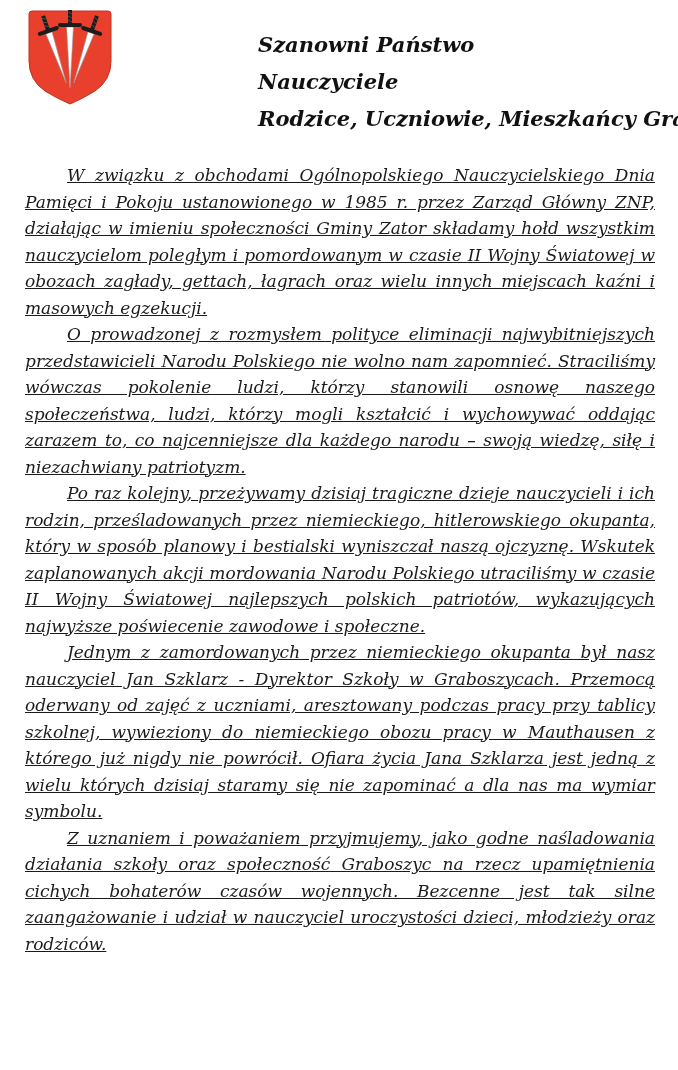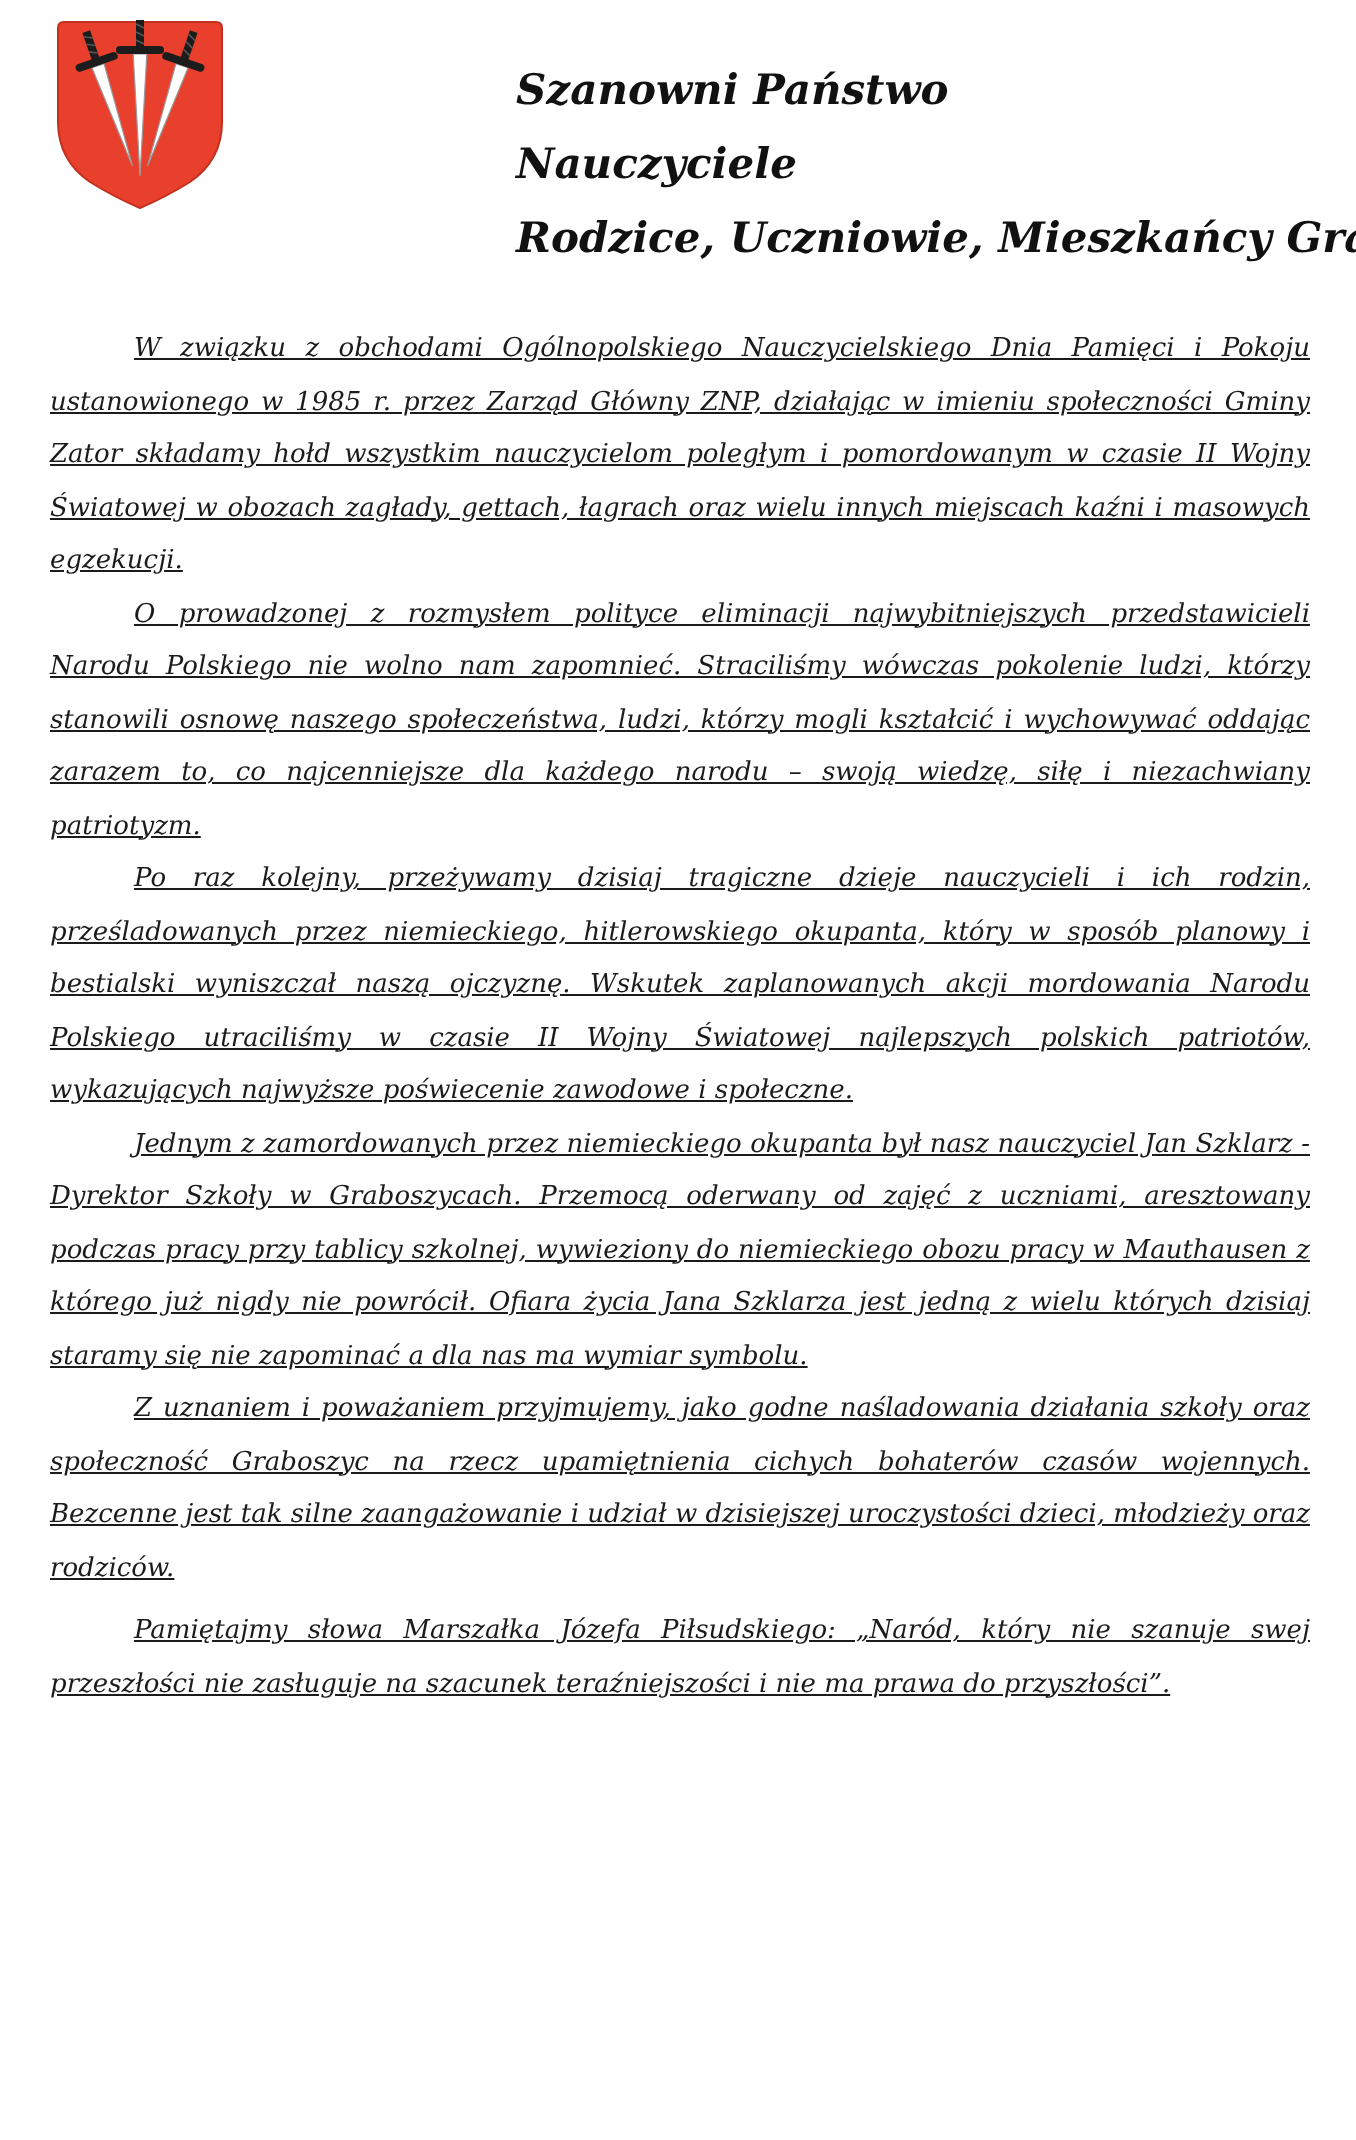--- a/index.html
+++ b/index.html
@@ -38,21 +38,21 @@
     font-size: 21px;
     line-height: 37px;
     color: #111111;
     white-space: nowrap;
   }
   
   .letter-body {
     padding: 10px 23px 0 25px;
     text-align: justify;
     font-style: italic;
-    font-size: 13px;
+    font-size: 17px;
     line-height: 26.5px;
     color: #1b1b1b;
   }
   .letter-body p {
     margin: 0;
     text-indent: 42px;
   }
   .letter-body p.gap-before {
     margin-top: 5px;
   }
@@ -94,18 +94,17 @@
       <div>Nauczyciele</div>
       <div>Rodzice, Uczniowie, Mieszkańcy Graboszyc</div>
     </div>
   </div>
 
   <div class="letter-body">
     <p>W związku z obchodami Ogólnopolskiego Nauczycielskiego Dnia Pamięci i Pokoju ustanowionego w 1985 r. przez Zarząd Główny ZNP, działając w imieniu społeczności Gminy Zator składamy hołd wszystkim nauczycielom poległym i pomordowanym w czasie II Wojny Światowej w obozach zagłady, gettach, łagrach oraz wielu innych miejscach kaźni i masowych egzekucji.</p>
     <p>O prowadzonej z rozmysłem polityce eliminacji najwybitniejszych przedstawicieli Narodu Polskiego nie wolno nam zapomnieć. Straciliśmy wówczas pokolenie ludzi, którzy stanowili osnowę naszego społeczeństwa, ludzi, którzy mogli kształcić i wychowywać oddając zarazem to, co najcenniejsze dla każdego narodu – swoją wiedzę, siłę i niezachwiany patriotyzm.</p>
     <p>Po raz kolejny, przeżywamy dzisiaj tragiczne dzieje nauczycieli i ich rodzin, prześladowanych przez niemieckiego, hitlerowskiego okupanta, który w sposób planowy i bestialski wyniszczał naszą ojczyznę. Wskutek zaplanowanych akcji mordowania Narodu Polskiego utraciliśmy w czasie II Wojny Światowej najlepszych polskich patriotów, wykazujących najwyższe poświecenie zawodowe i społeczne.</p>
     <p>Jednym z zamordowanych przez niemieckiego okupanta był nasz nauczyciel Jan Szklarz - Dyrektor Szkoły w Graboszycach. Przemocą oderwany od zajęć z uczniami, aresztowany podczas pracy przy tablicy szkolnej, wywieziony do niemieckiego obozu pracy w Mauthausen z którego już nigdy nie powrócił. Ofiara życia Jana Szklarza jest jedną z wielu których dzisiaj staramy się nie zapominać a dla nas ma wymiar symbolu.</p>
-    <p>Z uznaniem i poważaniem przyjmujemy, jako godne naśladowania działania szkoły oraz społeczność Graboszyc na rzecz upamiętnienia cichych bohaterów czasów wojennych. Bezcenne jest tak silne zaangażowanie i udział w dzisiejszej uroczystości dzieci, młodzieży oraz rodziców.</p>
-    <p class="gap-before">Pamiętajmy słowa Marszałka Józefa Piłsudskiego: „Naród, który nie szanuje swej przeszłości nie zasługuje na szacunek teraźniejszości i nie ma prawa do przyszłości”.</p>
+    <p>Z uznaniem i poważaniem przyjmujemy, jako godne naśladowania działania szkoły oraz społeczność Graboszyc na rzecz upamiętnienia cichych bohaterów czasów wojennych. Bezcenne jest tak silne zaangażowanie i udział w nauczyciel uroczystości dzieci, młodzieży oraz rodziców.</p>
 
   </div>
 
 </div>
 
 </body></html>

